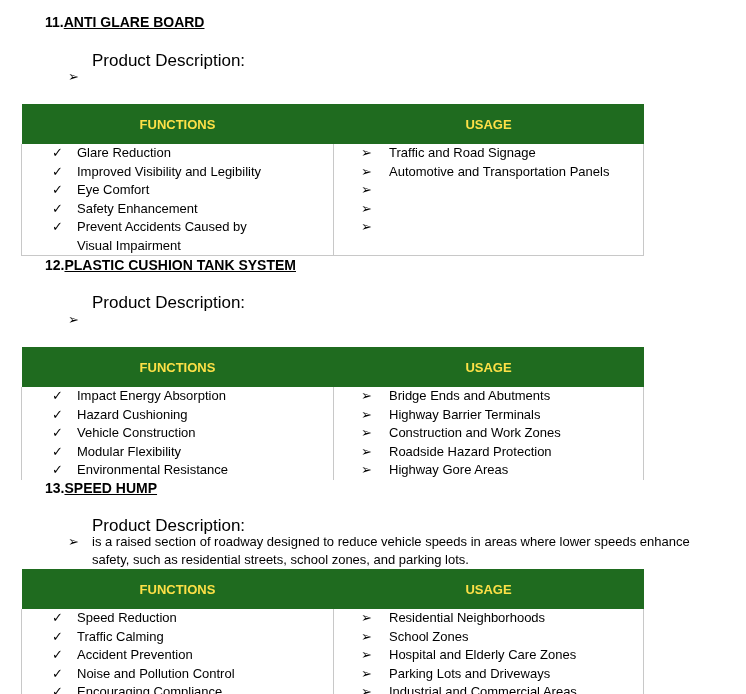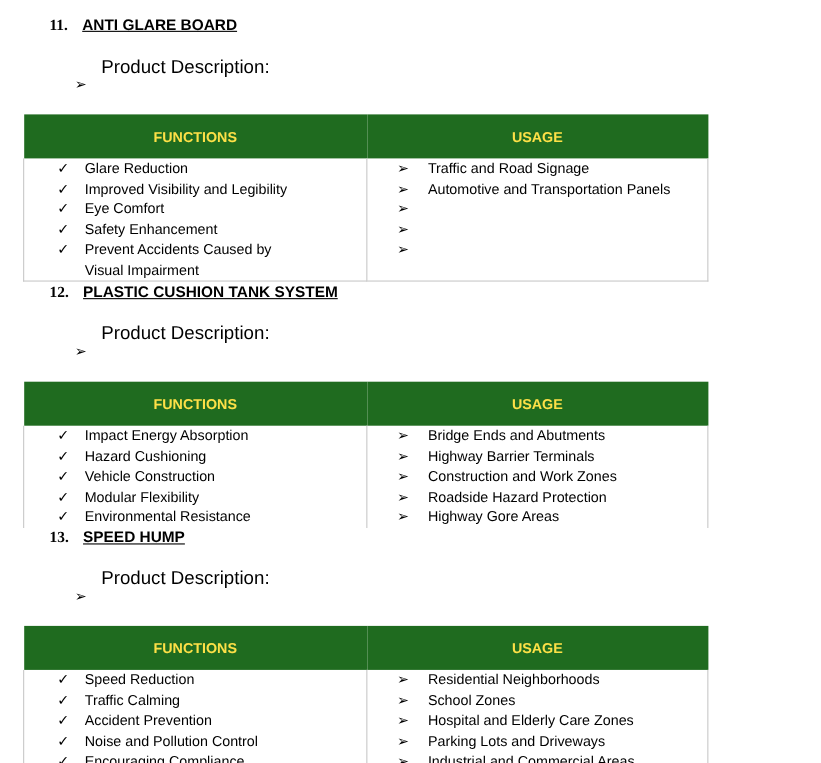--- a/index.html
+++ b/index.html
@@ -1,20 +1,20 @@
 <!DOCTYPE html>
 <html><head>
 <meta charset="utf-8">
 <style>
   html, body { margin:0; padding:0; background:#ffffff; }
   body { width:746px; height:694px; position:relative; overflow:hidden;
          font-family:"Liberation Sans", sans-serif; color:#000; font-size:13px; }
   .section { position:absolute; left:0; width:746px; }
   .heading { position:absolute; left:45px; font-weight:bold; font-size:14px; }
-  .heading .num { margin-right:13px;font-family:Liberation Serif, serif; }
+  .heading .num { margin-right:0; }
   .heading .title { text-decoration:underline; }
   .desc-label { position:absolute; left:92px; font-size:17px; }
   .desc { position:absolute; left:92px; width:620px; font-size:13px; line-height:18px; }
   .desc .arrow { position:absolute; left:-24px; top:0; }
   table.ft { position:absolute; left:21px; width:623px; border-collapse:collapse; font-size:13px; }
   table.ft th { background:#1f6b1f; color:#fde047; font-weight:bold; height:16px; padding:12px; font-size:13px; text-align:center; }
   table.ft td { vertical-align:top; padding:0; border-left:1px solid #c8c8c8; border-right:1px solid #c8c8c8; }
   table.ft tr.last td { border-bottom:1px solid #c8c8c8; }
   table.ft td.col1 { width:311px; }
   .li { position:relative; line-height:18.5px; padding-left:55px; }
@@ -93,20 +93,21 @@
     </table>
 </div>
 
 <div class="section" style="top:0;">
   <div class="heading" style="top:480px;">
     <span class="num">13.</span><span class="title">SPEED HUMP</span>
   </div>
   <div class="desc-label" style="top:516px;">Product Description:</div>
   <div class="desc" style="top:533px;">
     <span class="arrow">➢</span>
+    <span>is a raised section of roadway designed to reduce vehicle speeds in areas where lower speeds enhance safety, such as residential streets, school zones, and parking lots.</span>
   </div>
   <table class="ft" style="top:569px;">
     <tbody>
         <tr>
           <th style="background: rgb(31, 107, 31);">FUNCTIONS</th>
           <th style="background: rgb(31, 107, 31);">USAGE</th>
         </tr>
     <tr>
       <td class="col1">
         <div class="li"><span class="mk">✓</span><span>Speed Reduction</span></div>

